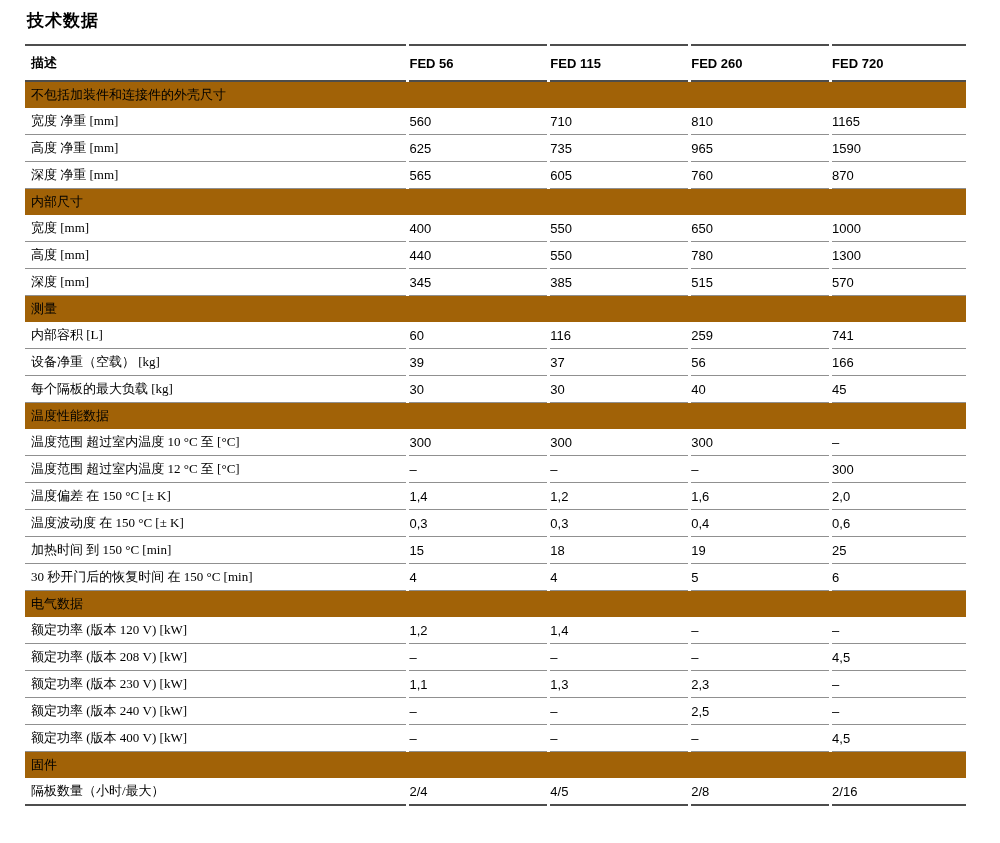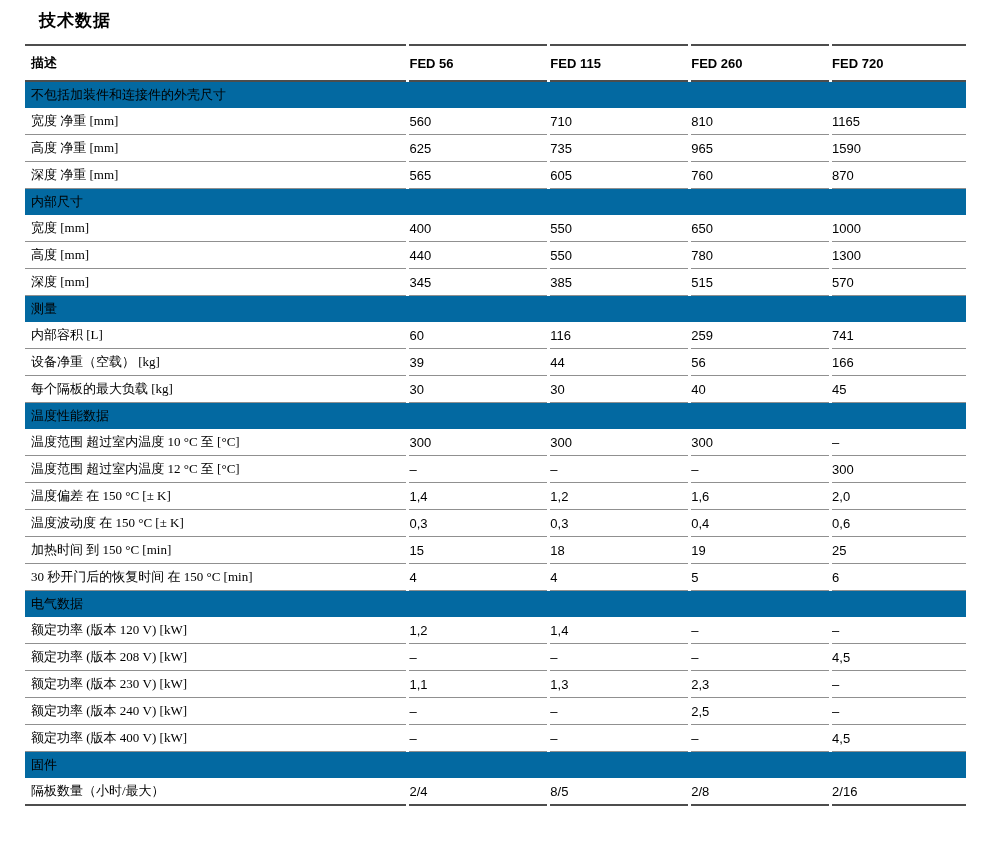--- a/index.html
+++ b/index.html
@@ -14,21 +14,21 @@
     width: 1000px;
     height: 843px;
     box-sizing: border-box;
     padding: 9px 0 0 25px;
     background: #ffffff;
     overflow: hidden;
   }
   .title {
     font-size: 17px;
     font-weight: bold;
-    margin: 0 0 12px 14px;
+    margin: 0 0 12px 2px;
     letter-spacing: 1px;
   }
   table.spec-table {
     border-collapse: separate;
     border-spacing: 3px 0;
     table-layout: fixed;
     width: 947px;
     margin-left: -3px;
     font-size: 13px;
   }
@@ -52,21 +52,21 @@
     padding: 0;
   }
   tr.data-row td {
     height: 26px;
     border-bottom: 1px solid #909090;
   }
   tr.data-row td.label-col { padding-left: 6px; font-family: Liberation Serif, serif; }
 
   tr.section-row td {
     height: 26px;
-    background: #0369a1;
+    background: #a16207;
     padding-left: 6px;
   }
   tbody tr:last-child td {
     border-bottom: 2px solid #4d4d4d;
     margin-top: 32px;
   }
 </style>
 </head>
 <body>
 
@@ -145,21 +145,21 @@
         <tr class="data-row">
           <td class="label-col">内部容积 [L]</td>
           <td>60</td>
           <td>116</td>
           <td>259</td>
           <td>741</td>
         </tr>
         <tr class="data-row">
           <td class="label-col">设备净重（空载） [kg]</td>
           <td>39</td>
-          <td>44</td>
+          <td>37</td>
           <td>56</td>
           <td>166</td>
         </tr>
         <tr class="data-row">
           <td class="label-col">每个隔板的最大负载 [kg]</td>
           <td>30</td>
           <td>30</td>
           <td>40</td>
           <td>45</td>
         </tr>
@@ -245,19 +245,19 @@
           <td>–</td>
           <td>–</td>
           <td>4,5</td>
         </tr>
         <tr class="section-row">
           <td colspan="5">固件</td>
         </tr>
         <tr class="data-row">
           <td class="label-col">隔板数量（小时/最大）</td>
           <td>2/4</td>
-          <td>8/5</td>
+          <td>4/5</td>
           <td>2/8</td>
           <td>2/16</td>
         </tr>
       </tbody>
   </table>
 </div>
 
 </body></html>

